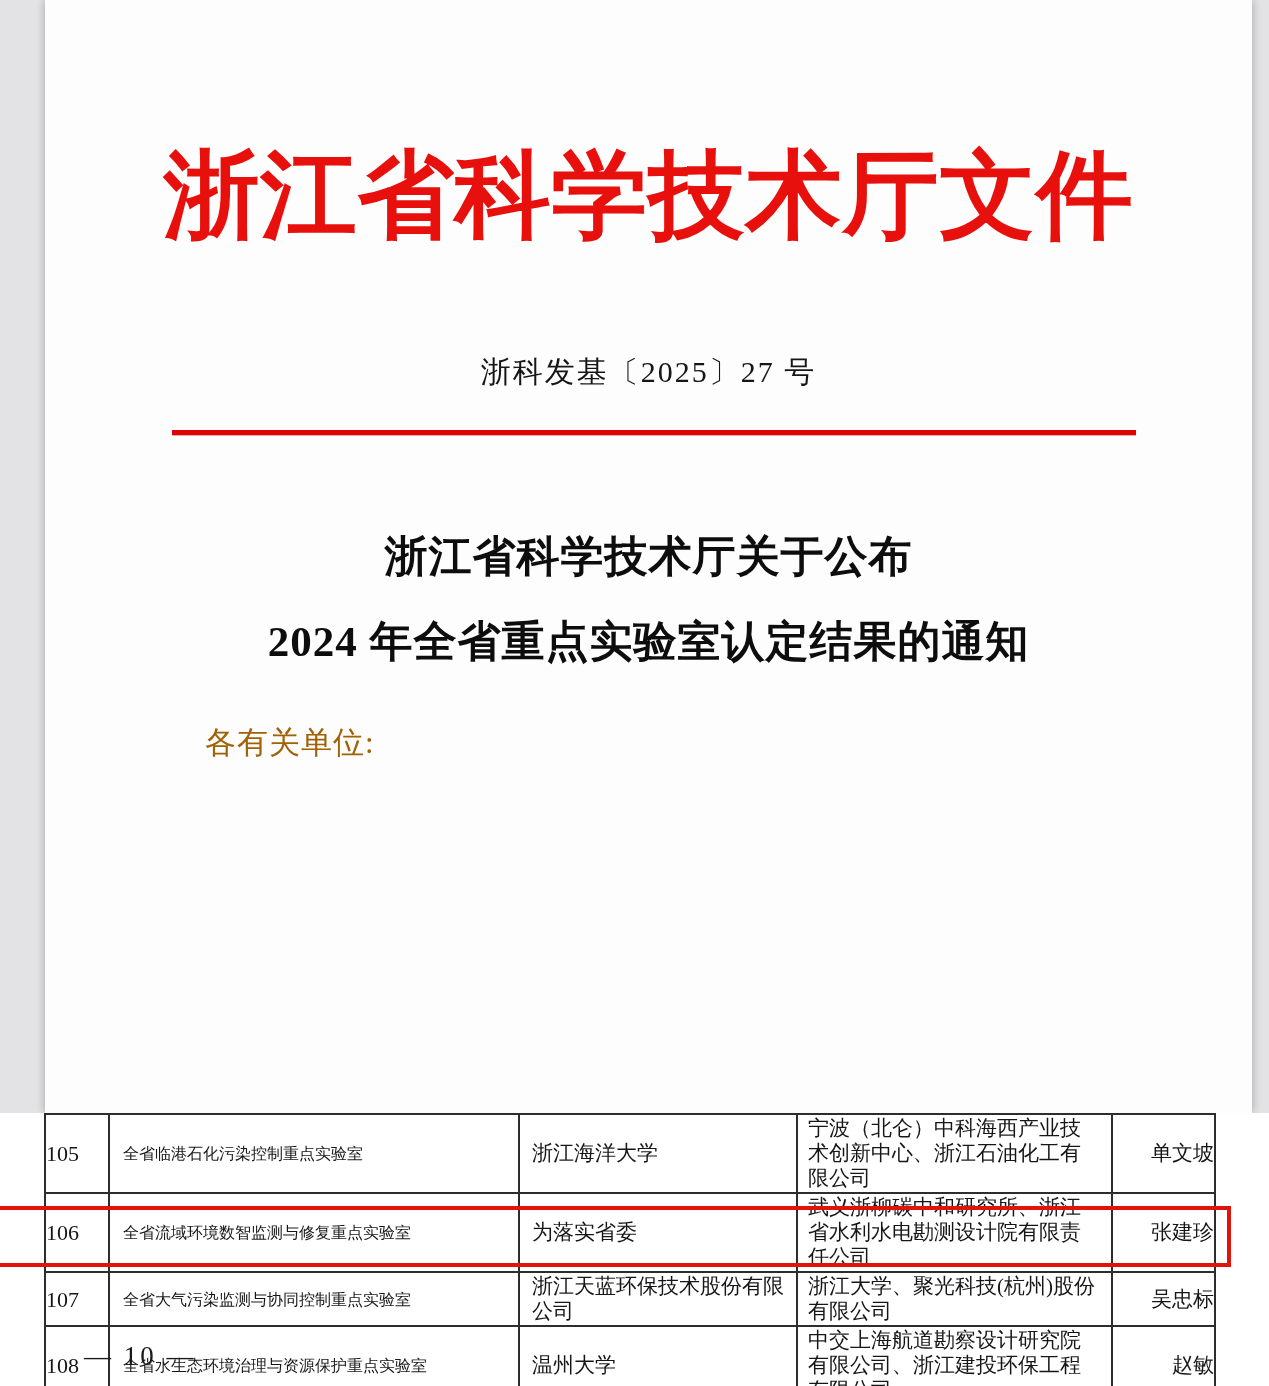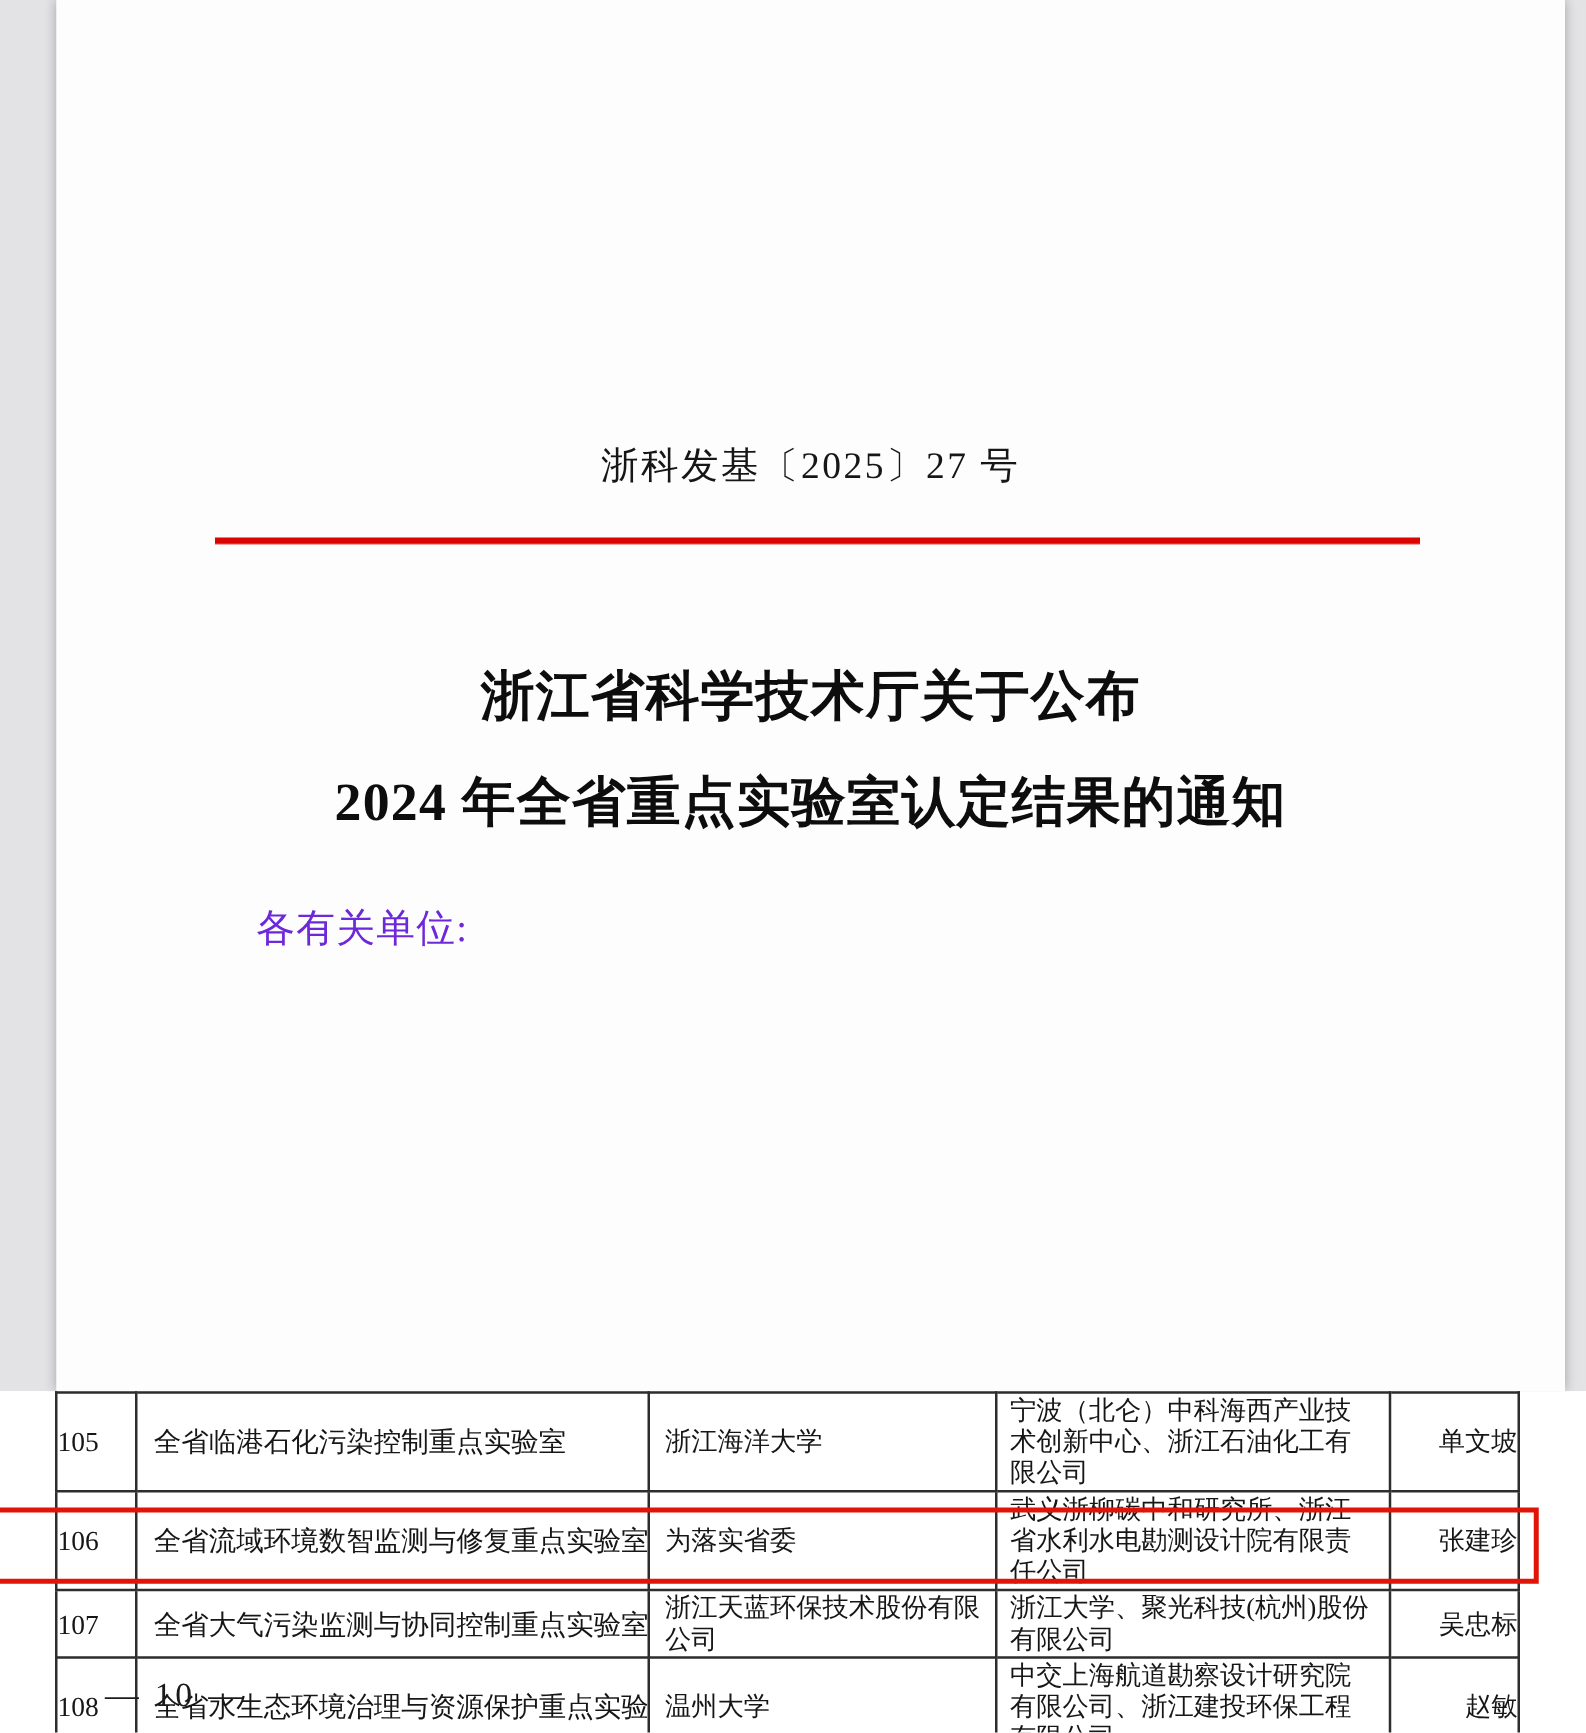--- a/index.html
+++ b/index.html
@@ -63,21 +63,21 @@
     text-align: center;
     font-weight: bold;
     font-size: 43px;
     color: #0d0d0d;
     letter-spacing: 1px;
   }
   .notice-title .line2 { margin-top: 27px; }
   .salutation {
     position: absolute; left: 160px; top: 722px;
     font-size: 31px;
-    color: #6d28d9;
+    color: #a16207;
     letter-spacing: 1px;
     text-align: right;
   }
   .body-text {
     position: absolute; left: 160px; top: 776px;
     width: 952px;
     font-size: 31px;
     color: #121212;
     letter-spacing: 1px;
   }
@@ -102,21 +102,21 @@
     color: #161616;
   }
   table.results td {
     border: 2px solid var(--table-border);
     height: 50px;
     vertical-align: middle;
     line-height: 25px;
     overflow: hidden;
   }
   td.c-no   { text-align: left; font-size: 22px; }
-  td.c-lab  { padding: 0 8px 0 13px; font-size: 22px; white-space: nowrap; font-family: Liberation Serif, serif; }
+  td.c-lab  { padding: 0 8px 0 13px; font-size: 16px; white-space: nowrap; font-family: Liberation Serif, serif; }
   td.c-inst { padding: 0 6px 0 12px; }
   td.c-part { padding: 1px 16px 1px 10px; }
   td.c-dir  { text-align: right; }
 
   .highlight-box {
     position: absolute; left: -9px; top: 93px;
     width: 1240px; height: 61px;
     border: 4px solid var(--highlight-red);
     pointer-events: none;
   }
@@ -128,20 +128,21 @@
   }
 </style>
 </head>
 <body>
 
 <div class="canvas">
 
   <div class="backdrop"></div>
 
   <div class="paper">
+    <div class="letterhead">浙江省科学技术厅文件</div>
 
     <div class="doc-number">浙科发基〔2025〕27 号</div>
 
     <div class="red-rule"></div>
 
     <div class="notice-title">
       <div class="line1">浙江省科学技术厅关于公布</div>
       <div class="line2">2024 年全省重点实验室认定结果的通知</div>
     </div>
 

